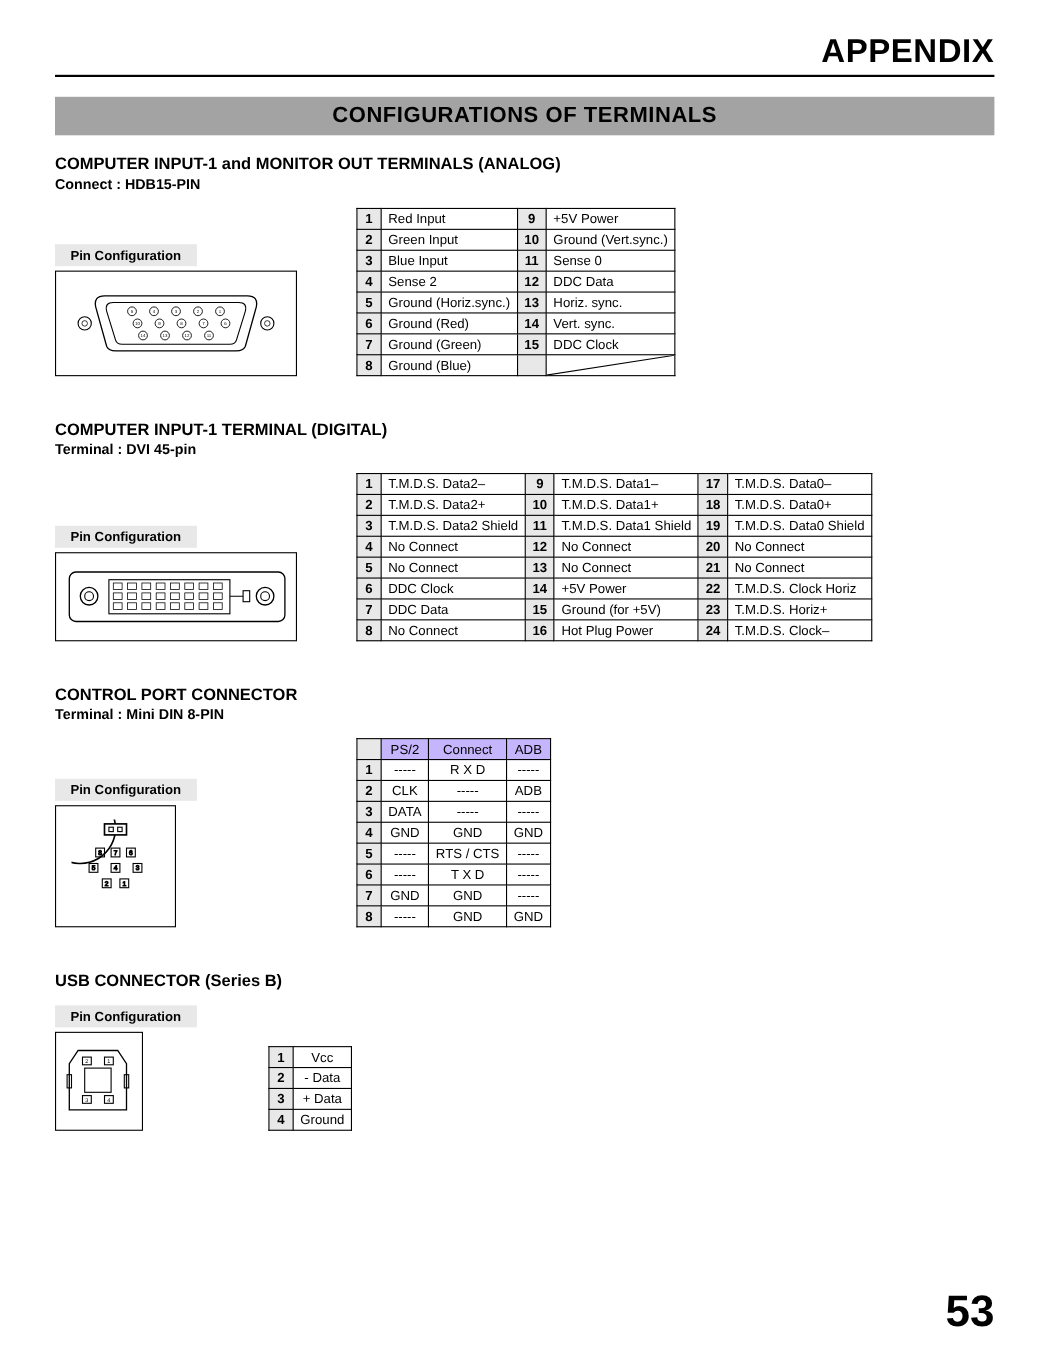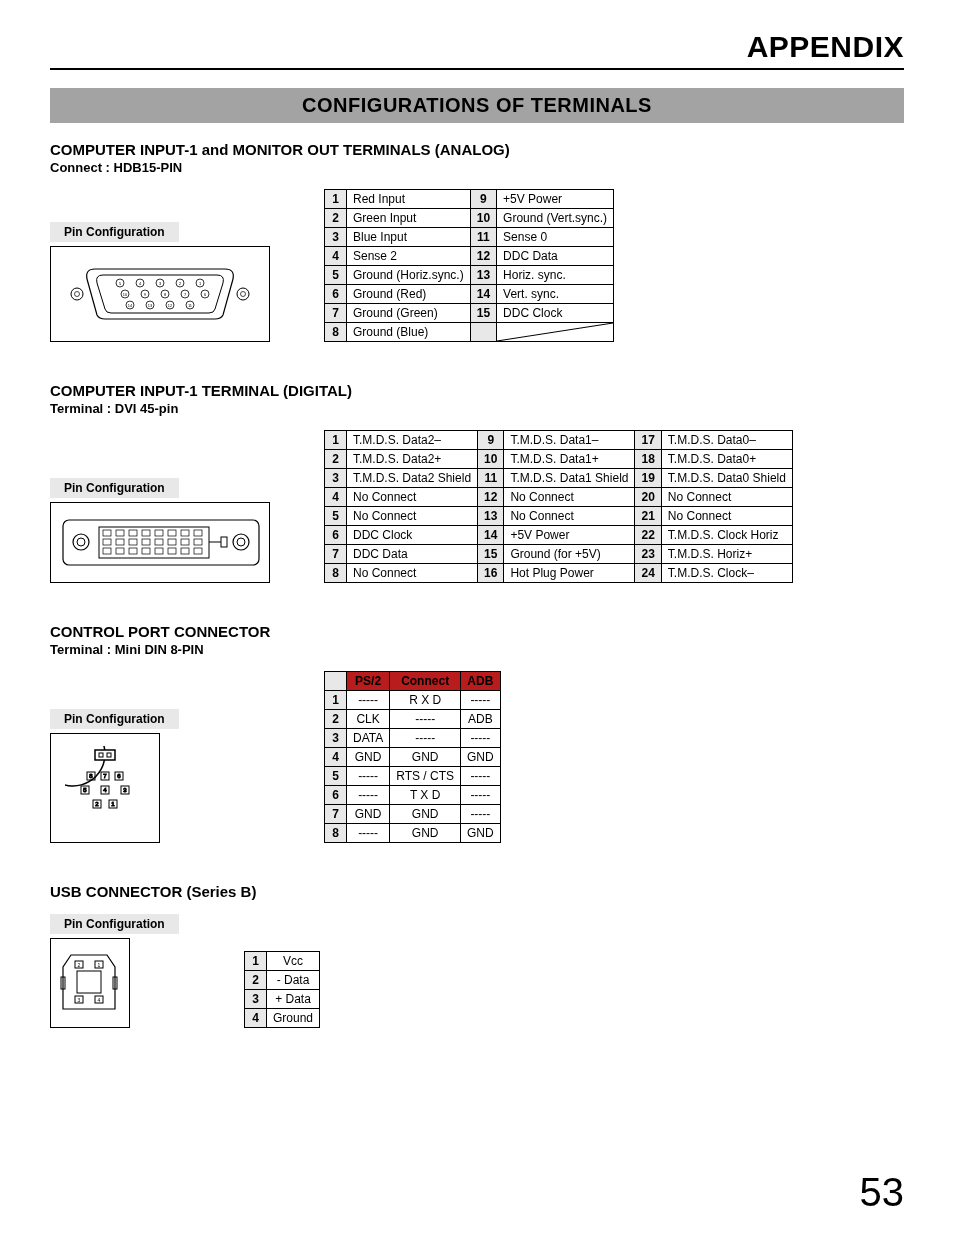--- a/index.html
+++ b/index.html
@@ -76,31 +76,31 @@
     text-align: left;
     white-space: nowrap;
   }
   table.pins td.num, table.pins th.num {
     font-weight: bold;
     text-align: center;
     background: #e8e8e8;
     width: 22px;
   }
   table.pins th {
-    font-weight: bold;
+    font-weight: normal;
     text-align: center;
-    background: #b91c1c;
+    background: #c4b5fd;
   }
   table.pins td.center { text-align: center; }
   .page-num {
     position: fixed;
     bottom: 20px;
     right: 50px;
     font-size: 40px;
-    font-weight: normal;
+    font-weight: bold;
   }
   .usb-diagram {
     border: 1px solid #000;
     width: 80px;
     height: 90px;
     margin-top: 0;
     position: relative;
     padding: 8px;
   }
 </style>

